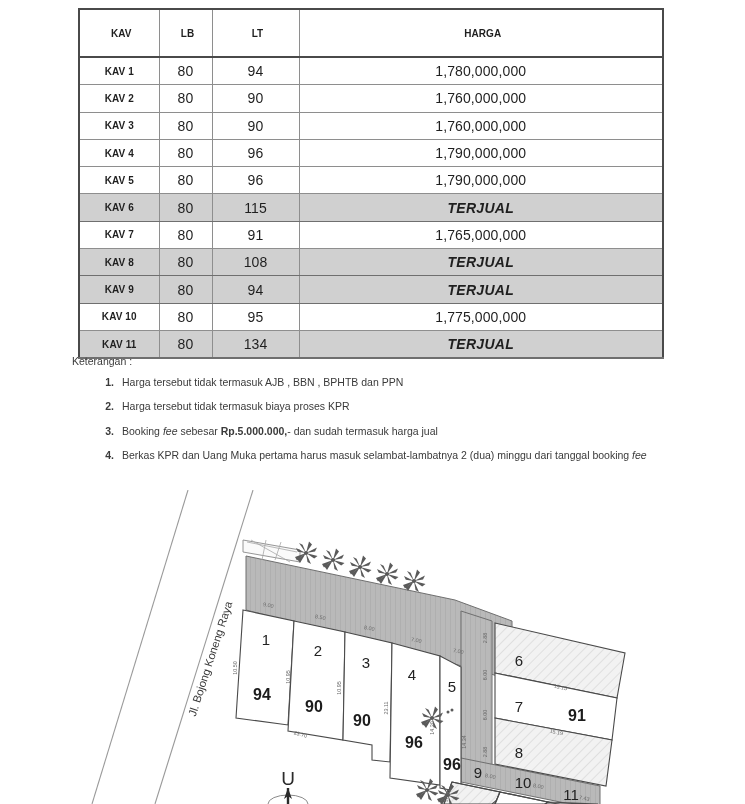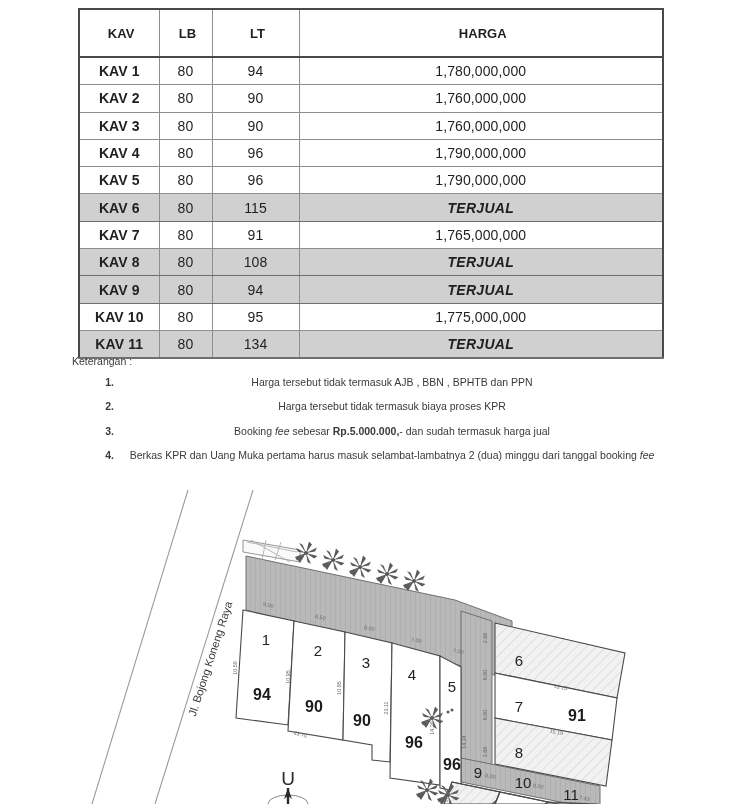--- a/index.html
+++ b/index.html
@@ -33,52 +33,51 @@
     text-align:center;
     vertical-align:middle;
     font-size:14px;
     height:26.3px;
     padding:0 2px;
     color:#1f1f1f;
     letter-spacing:.1px;
   }
   table.price thead th{
     height:46px;
-    font-size:13px;
+    font-size:10px;
     font-weight:bold;
     border-top:2px solid #4a4a4a;
     border-bottom:2px solid #4a4a4a;
     padding-left:6px;
   }
   table.price thead th:first-child{border-left:2px solid #4a4a4a;}
   table.price thead th:last-child{border-right:2px solid #4a4a4a;text-align:center;}
   table.price tbody td:first-child{border-left:2px solid #4a4a4a;}
   table.price tbody td:last-child{border-right:2px solid #4a4a4a;}
   table.price tbody tr:last-child td{border-bottom:2px solid #4a4a4a;}
-  table.price tbody td.kav-cell{font-weight:bold;font-size:14px;}
+  table.price tbody td.kav-cell{font-weight:bold;font-size:10px;}
   table.price tbody tr.sold{background:#d0d0d0;}
   table.price tbody tr.sold td{border-top-color:#6f6f6f;border-bottom-color:#6f6f6f;}
   table.price td.sold-text{font-weight:bold;font-style:italic;letter-spacing:.3px;}
 
   
   .notes{
     position:absolute;
     left:72px; top:355px;
     width:590px;
     font-size:10.5px;
     line-height:1.25;
     color:#3a3a3a;
   }
   .notes .ket{margin:0 0 7px 0;font-size:10.5px;}
   .notes ol{
     margin:0;
     padding:0 0 0 24px;
     list-style:none;
     counter-reset:noteitem;
-    text-align:center;
   }
   .notes ol li{
     position:relative;
     margin:0 0 9px 0;
     padding-left:26px;
     font-size:10.5px;
     line-height:1.45;
   }
   .notes ol li:before{
     counter-increment:noteitem;

